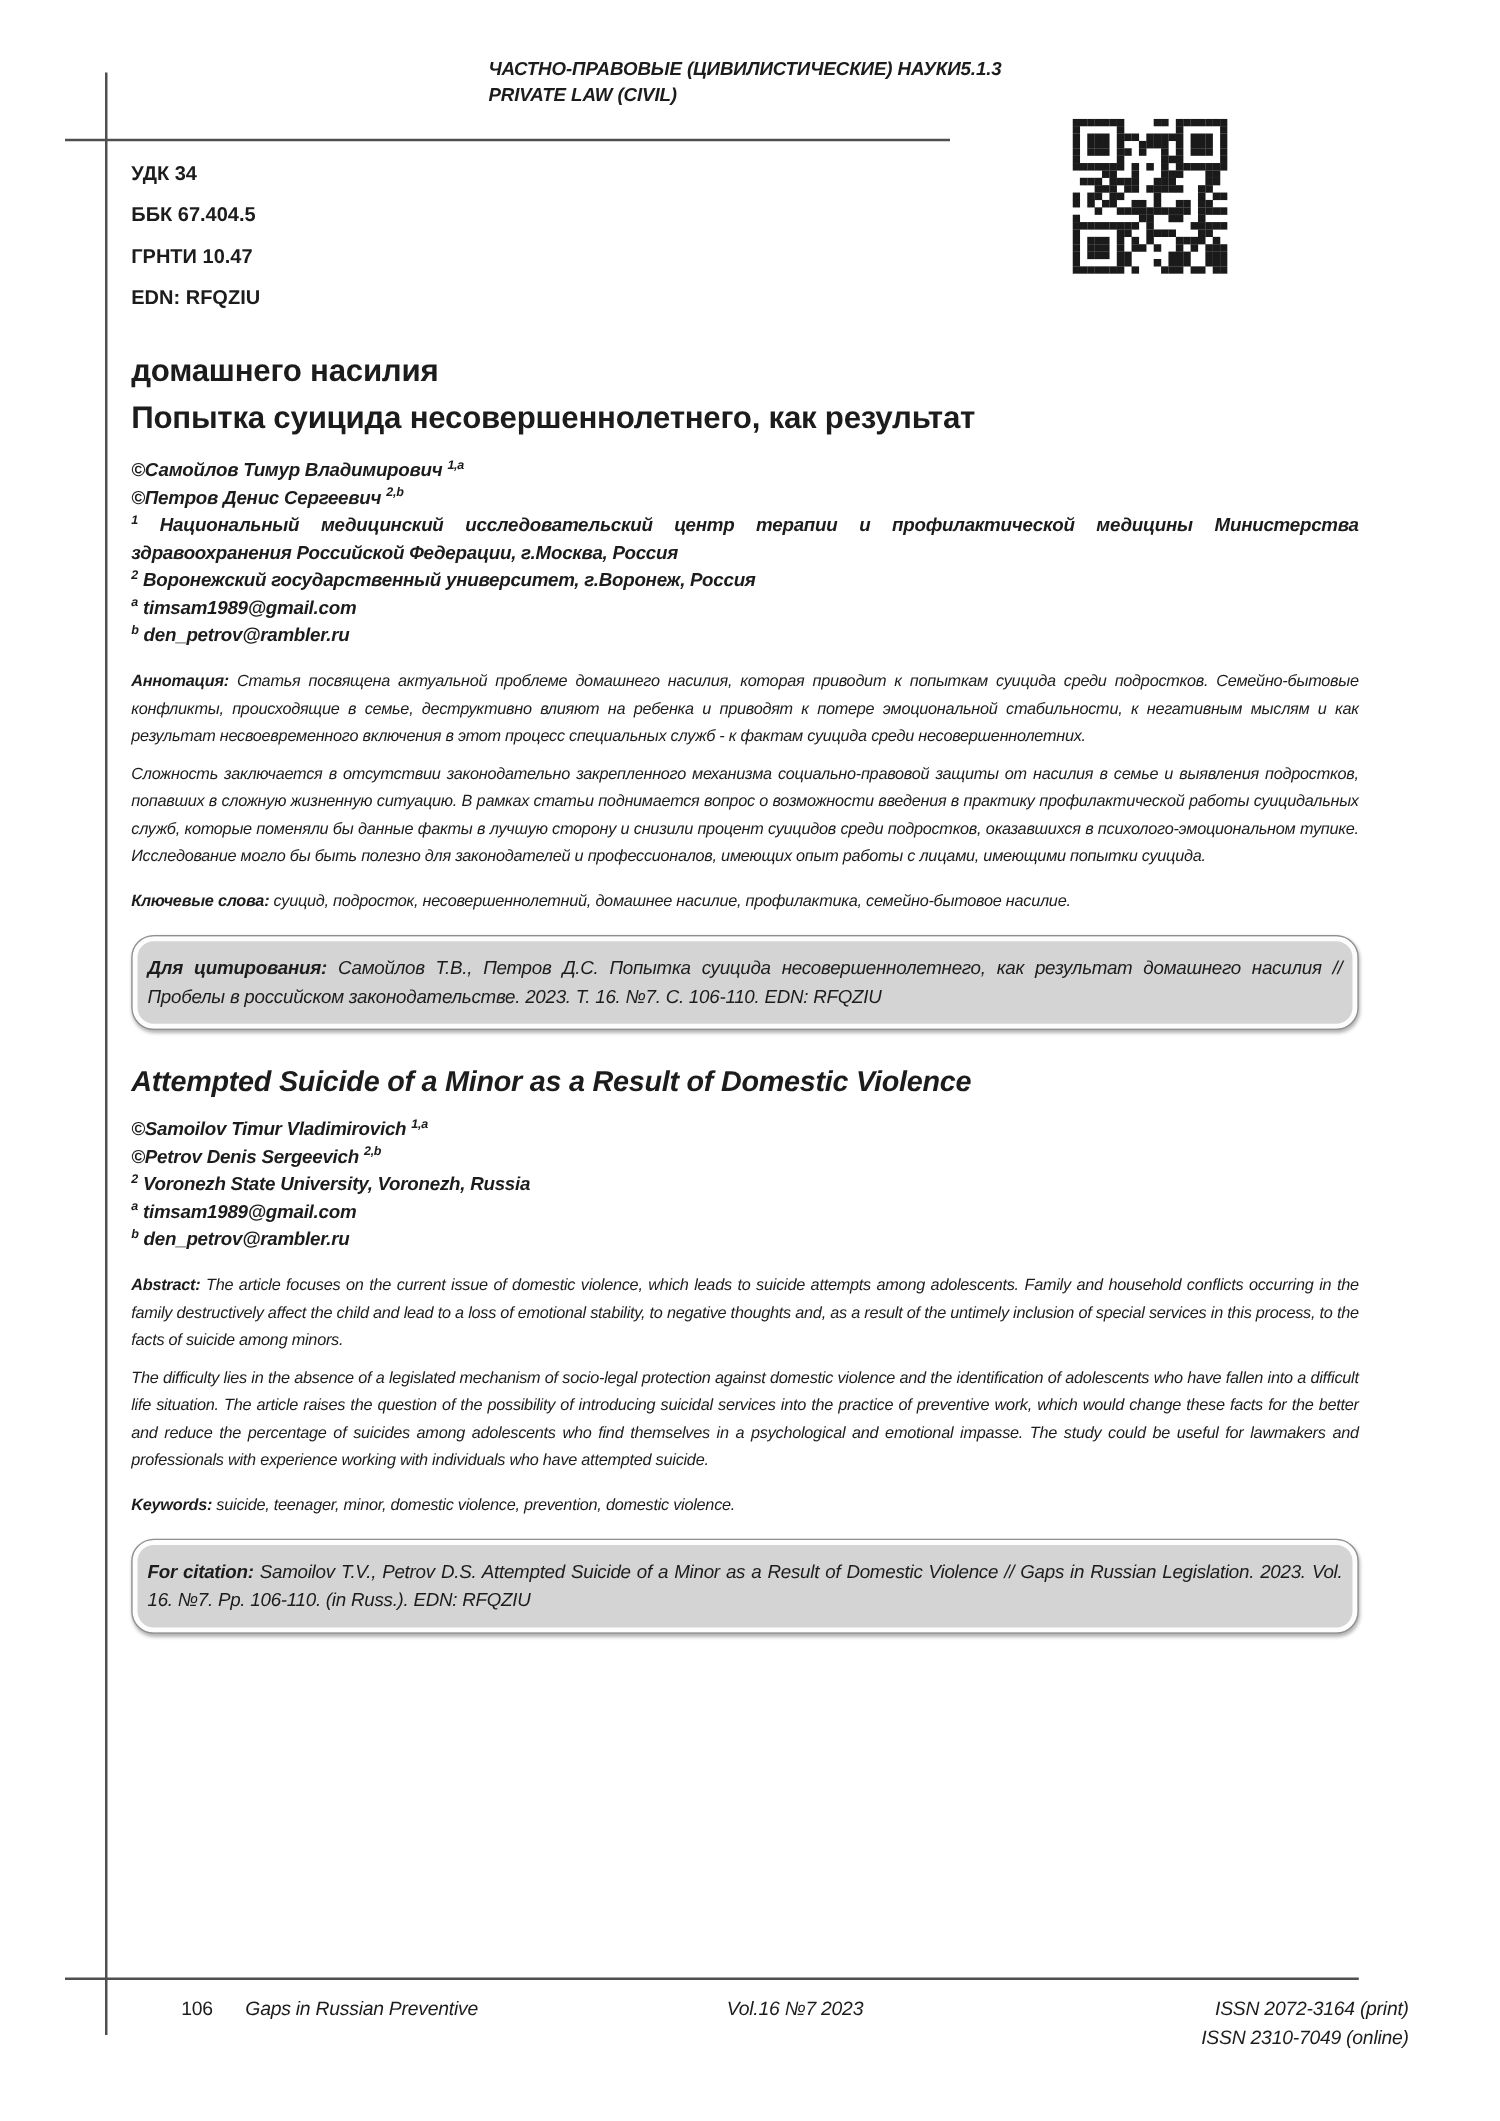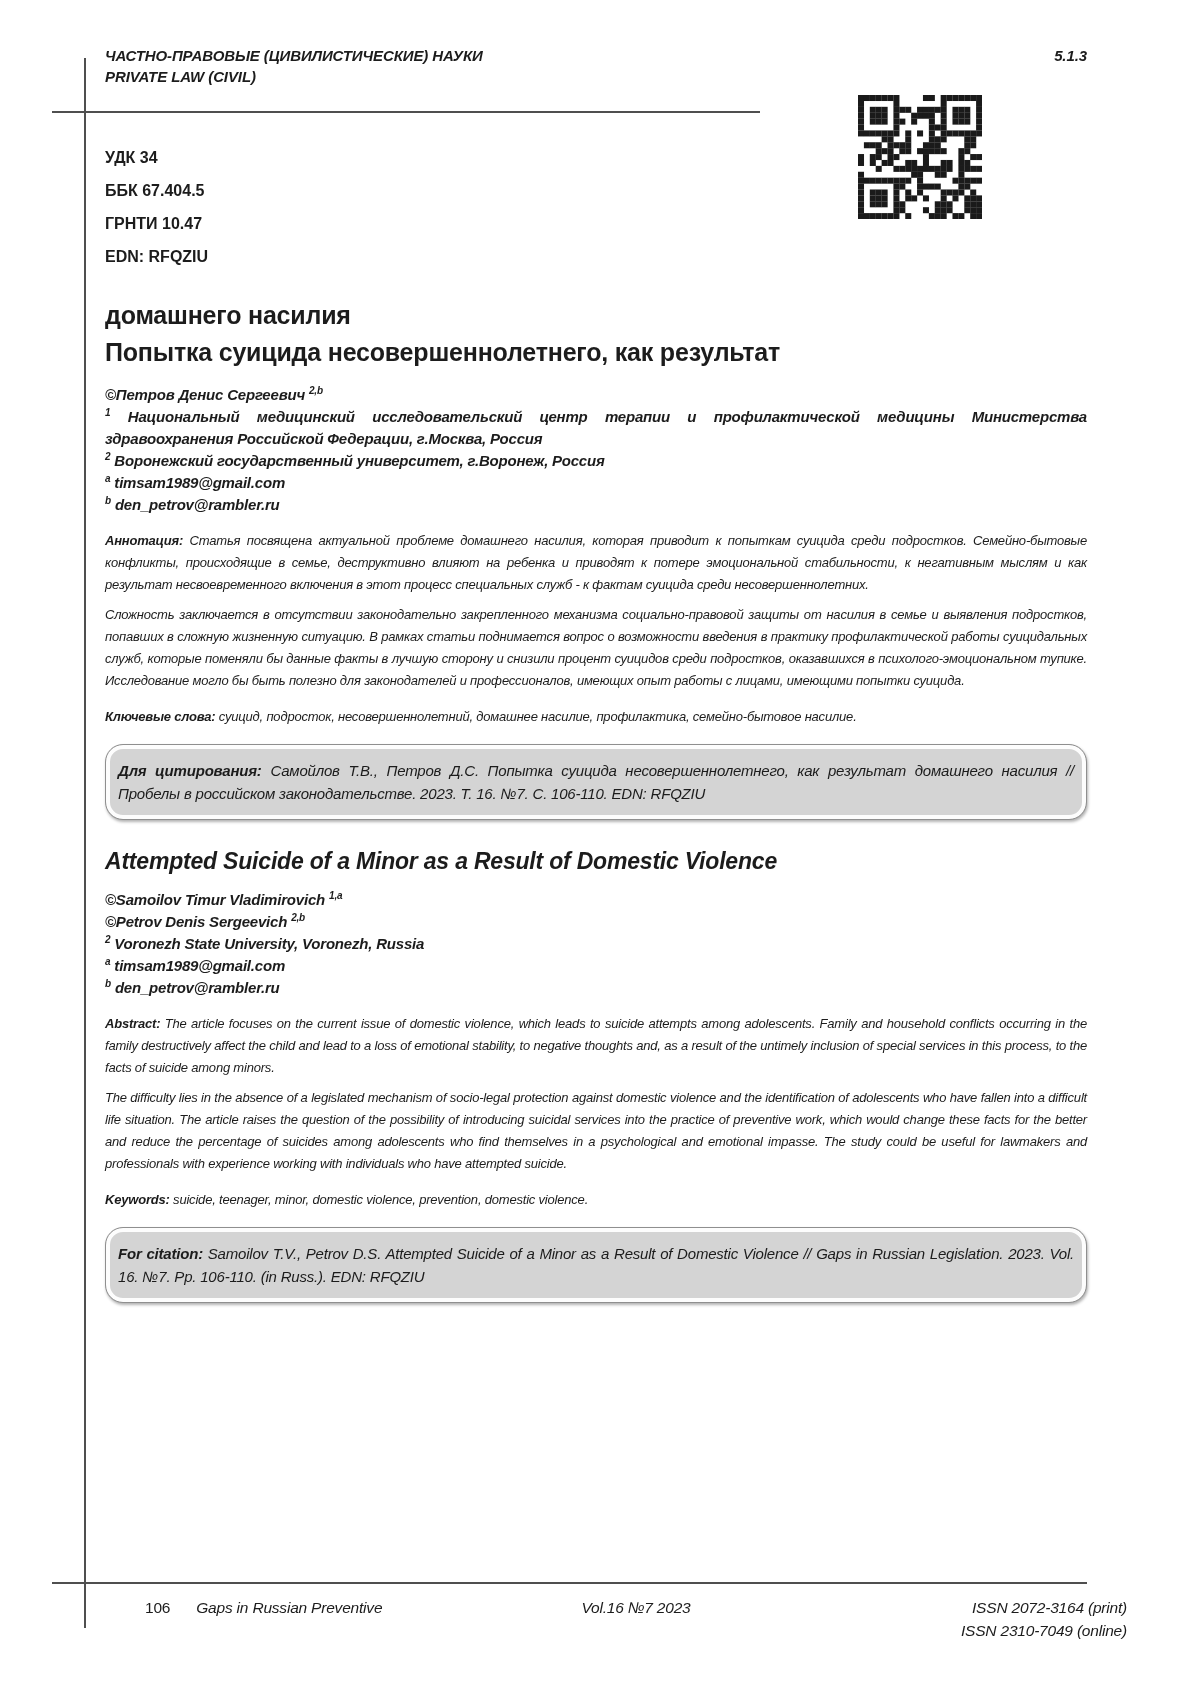--- a/index.html
+++ b/index.html
@@ -2,23 +2,23 @@
 <html><head>
 <meta charset="utf-8">
 <style>
   html,body{margin:0;padding:0;background:#ffffff;}
   .page{position:relative;width:1200px;height:1697px;background:#ffffff;
         font-family:"Liberation Sans",sans-serif;color:#1c1c1c;overflow:hidden;}
   .vrule{position:absolute;left:84px;top:58px;width:2px;height:1570px;background:#4f4f4f;}
   .header-hr{position:absolute;left:52px;top:111px;width:708px;height:2px;background:#4f4f4f;}
   .footer-hr{position:absolute;left:52px;top:1582px;width:1035px;height:2px;background:#4f4f4f;}
   .content{position:absolute;left:105px;top:45px;width:982px;}
-  .header{display:flex;justify-content:space-between;align-items:flex-start;
+  .header{display:flex;justify-content:center;align-items:flex-start;
           font-weight:bold;font-style:italic;font-size:15px;line-height:21px;letter-spacing:-0.1px;}
-  .meta{margin-top:62px;}
+  .meta{margin-top:44px;}
   .meta div{font-weight:bold;font-size:16px;line-height:17px;margin-bottom:16px;letter-spacing:0;}
   .qr{position:absolute;left:858px;top:95px;width:124px;height:124px;}
   .title-ru{margin:32px 0 0 0;font-size:25px;line-height:37px;font-weight:bold;letter-spacing:-0.2px;}
   .title-ru span{display:block;}
   .authors{margin-top:13px;font-style:italic;font-weight:bold;font-size:15px;line-height:22px;letter-spacing:-0.2px;}
   .authors .affil{text-align:justify;}
   sup{font-size:10px;line-height:0;}
   .para{margin:14px 0 0 0;font-style:italic;font-size:13px;line-height:22px;
         text-align:justify;letter-spacing:-0.2px;}
   .para.cont{margin-top:8px;}
@@ -58,20 +58,21 @@
       <div>ГРНТИ 10.47</div>
       <div>EDN: RFQZIU</div>
     </div>
 
     <h1 class="title-ru">
       <span>домашнего насилия</span>
       <span>Попытка суицида несовершеннолетнего, как результат</span>
     </h1>
 
     <div class="authors">
+      <div><span>©Самойлов Тимур Владимирович</span> <sup>1,a</sup></div>
       <div><span>©Петров Денис Сергеевич</span> <sup>2,b</sup></div>
       <div class="affil"><sup>1</sup> <span>Национальный медицинский исследовательский центр терапии и профилактической медицины Министерства здравоохранения Российской Федерации, г.Москва, Россия</span></div>
       <div class="affil"><sup>2</sup> <span>Воронежский государственный университет, г.Воронеж, Россия</span></div>
       <div><sup>a</sup> <span>timsam1989@gmail.com</span></div>
       <div><sup>b</sup> <span>den_petrov@rambler.ru</span></div>
     </div>
 
     <p class="para"><b class="lead">Аннотация:</b> <span>Статья посвящена актуальной проблеме домашнего насилия, которая приводит к попыткам суицида среди подростков. Семейно-бытовые конфликты, происходящие в семье, деструктивно влияют на ребенка и приводят к потере эмоциональной стабильности, к негативным мыслям и как результат несвоевременного включения в этот процесс специальных служб - к фактам суицида среди несовершеннолетних.</span></p>
     <p class="para cont"><span>Сложность заключается в отсутствии законодательно закрепленного механизма социально-правовой защиты от насилия в семье и выявления подростков, попавших в сложную жизненную ситуацию. В рамках статьи поднимается вопрос о возможности введения в практику профилактической работы суицидальных служб, которые поменяли бы данные факты в лучшую сторону и снизили процент суицидов среди подростков, оказавшихся в психолого-эмоциональном тупике. Исследование могло бы быть полезно для законодателей и профессионалов, имеющих опыт работы с лицами, имеющими попытки суицида.</span></p>
 

